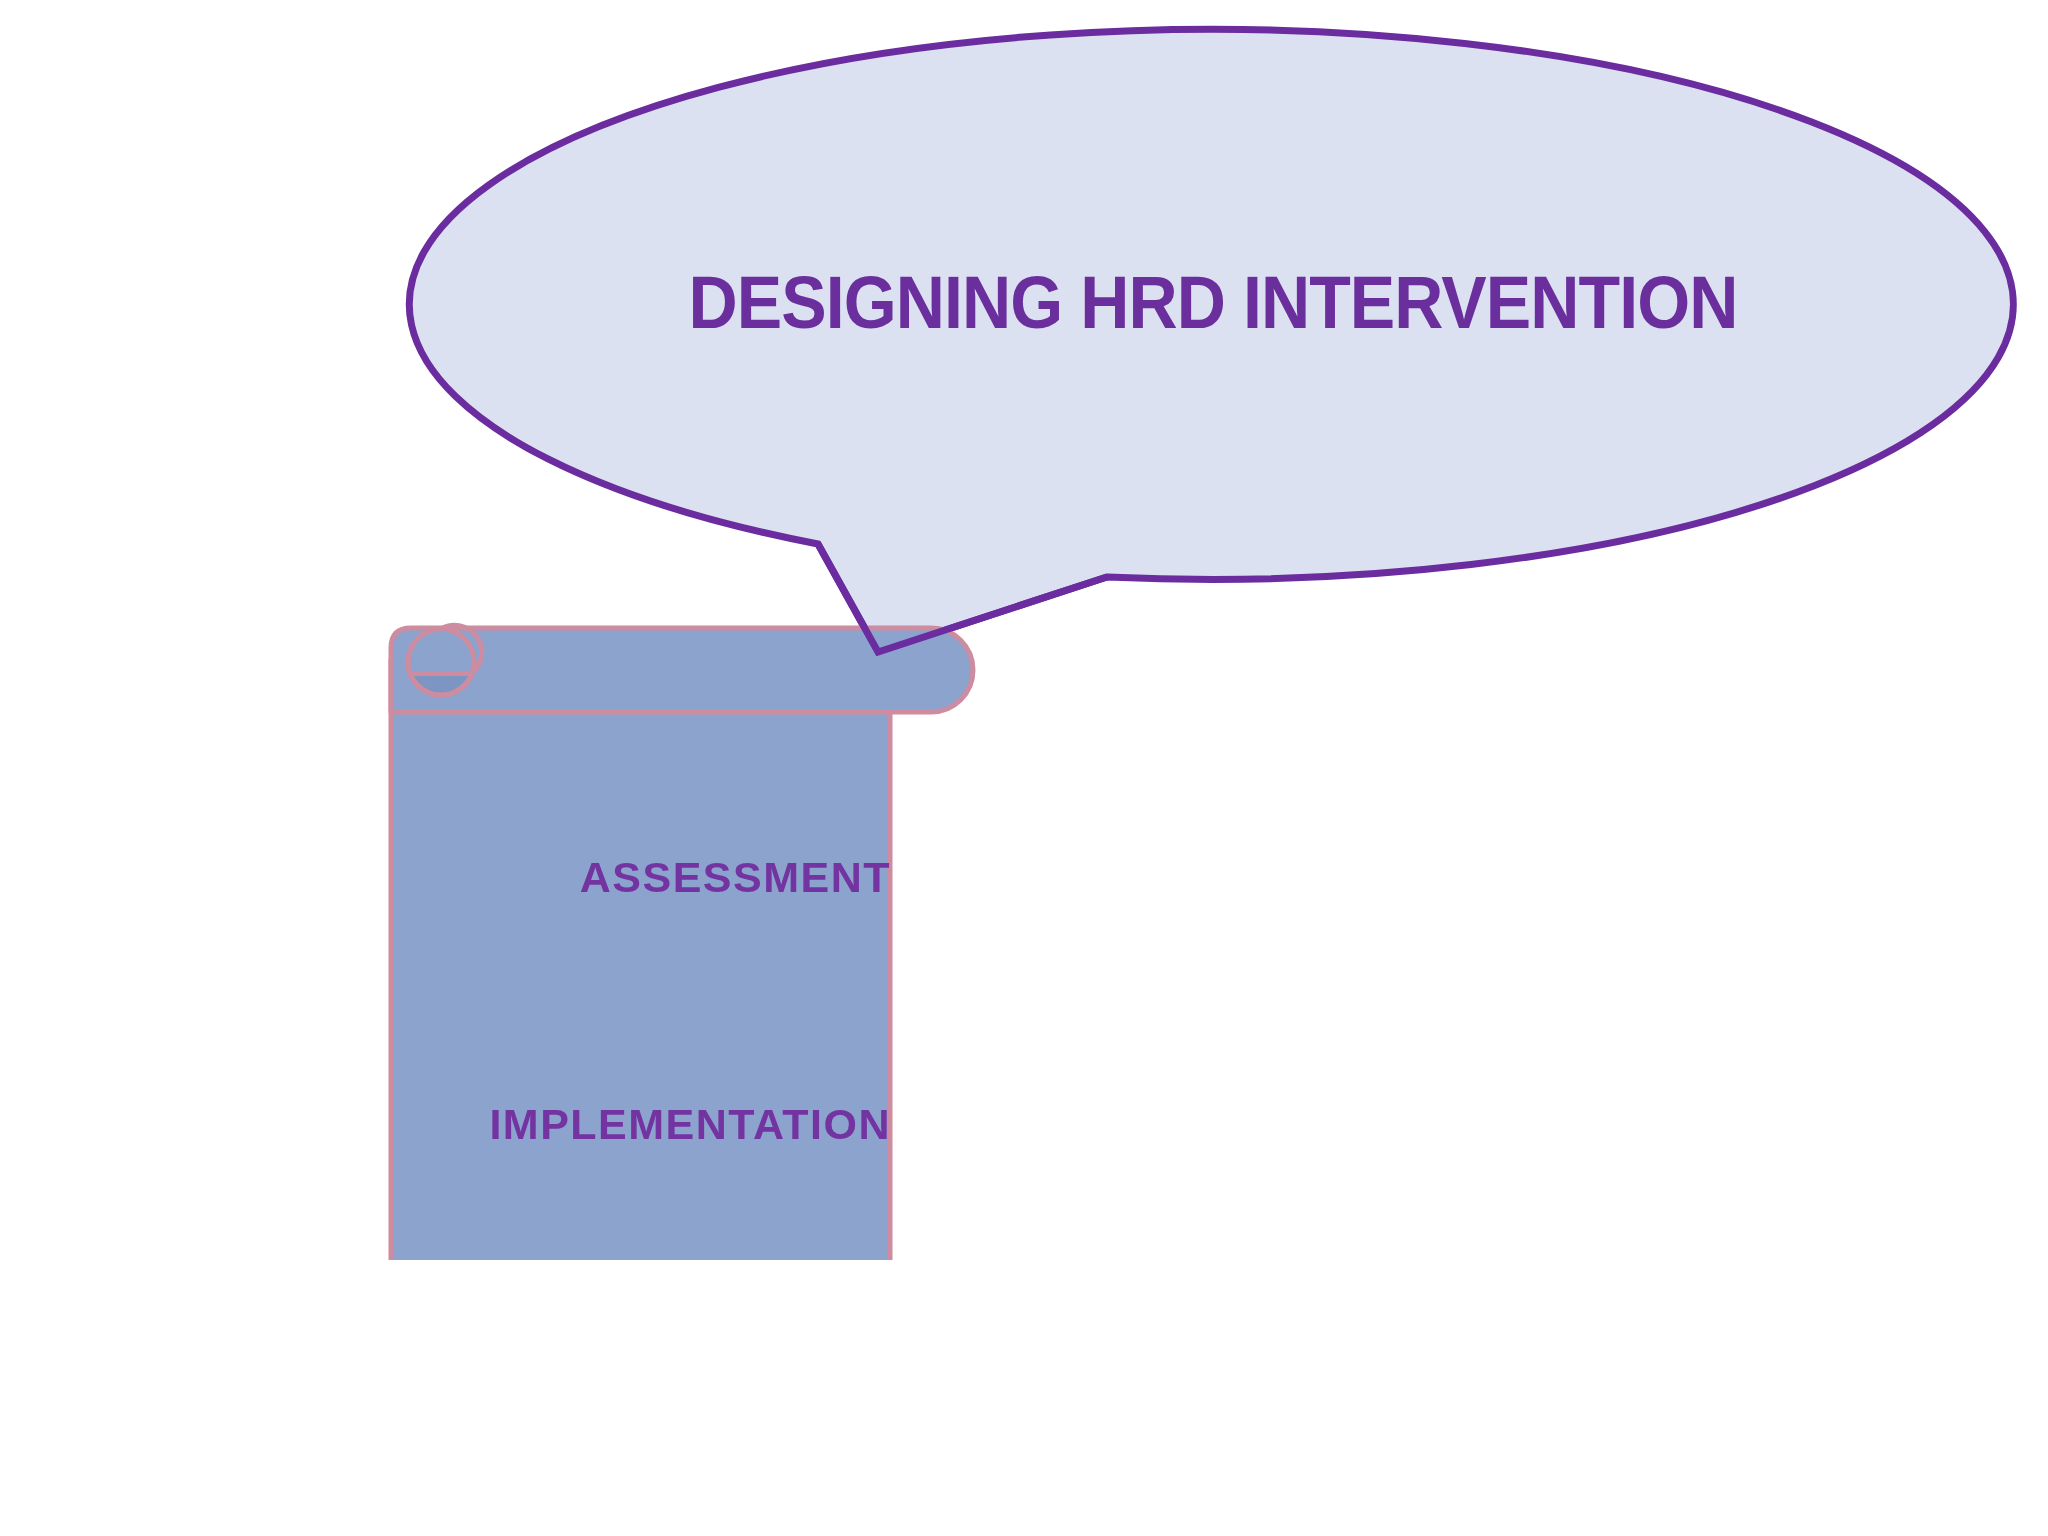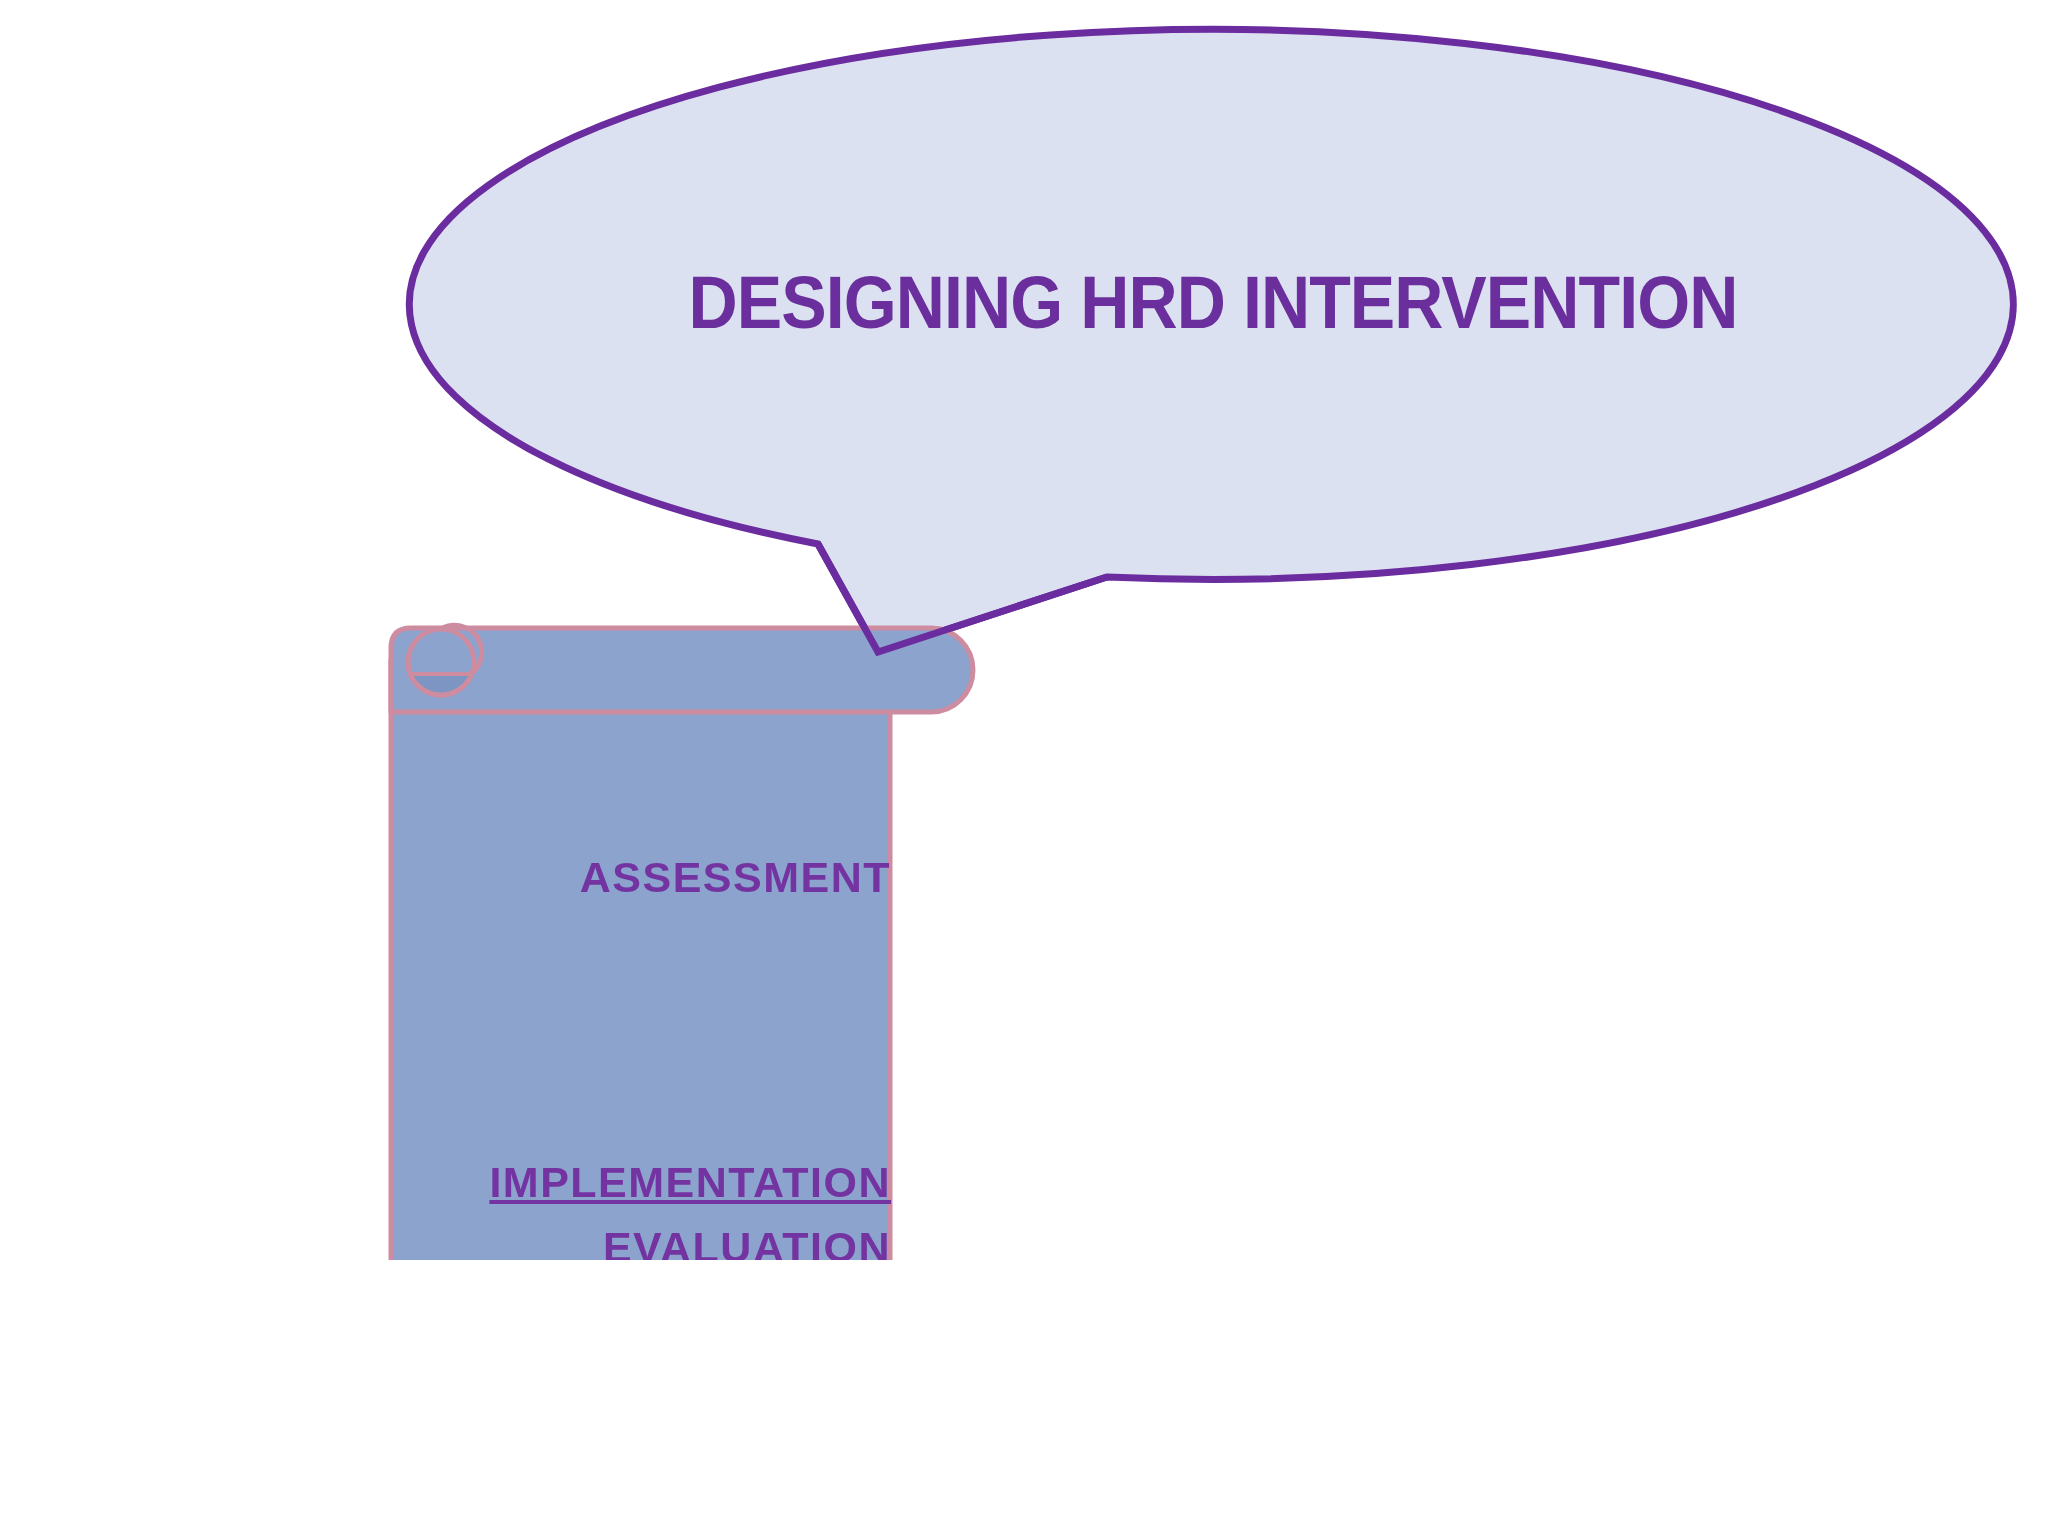--- a/index.html
+++ b/index.html
@@ -44,21 +44,21 @@
     line-height: 62px;
     text-align: right;
     font-weight: bold;
     font-size: 43px;
     letter-spacing: 1.5px;
     color: #7333a1;
     white-space: nowrap;
   }
   .line-1 { top: 846px; }
   .line-2 { top: 970px; }
-  .line-3 { top: 1151px; text-decoration: underline; }
+  .line-3 { top: 1093px; }
   .line-4 { top: 1216px; }
 </style>
 </head>
 <body>
 
 <div class="slide">
 
   <svg class="shapes-layer" width="2048" height="1536" viewBox="0 0 2048 1536">
 
     <path d="M 1107 577 A 802 275 0 1 0 818 544 L 878 652 Z" stroke-width="7" stroke-linejoin="miter" fill="#dce1f1" stroke="#6a2c9f"></path>
@@ -76,15 +76,14 @@
     <circle cx="441" cy="662" r="33" fill="none" stroke-width="5" stroke="#cd8ca0"></circle>
     <path d="M 441 629 A 27 27 0 0 1 472 673" fill="none" stroke-width="5" stroke="#cd8ca0"></path>
 
     <path d="M 818 544 L 878 652 L 1107 577" fill="none" stroke-width="7" stroke-linejoin="miter" stroke="#6a2c9f"></path>
   </svg>
 
   <div class="callout-title">DESIGNING HRD INTERVENTION</div>
 
   <div class="scroll-line line-1">ASSESSMENT</div>
   <div class="scroll-line line-3">IMPLEMENTATION</div>
-  <div class="scroll-line line-4">EVALUATION</div>
 
 </div>
 
 </body></html>

